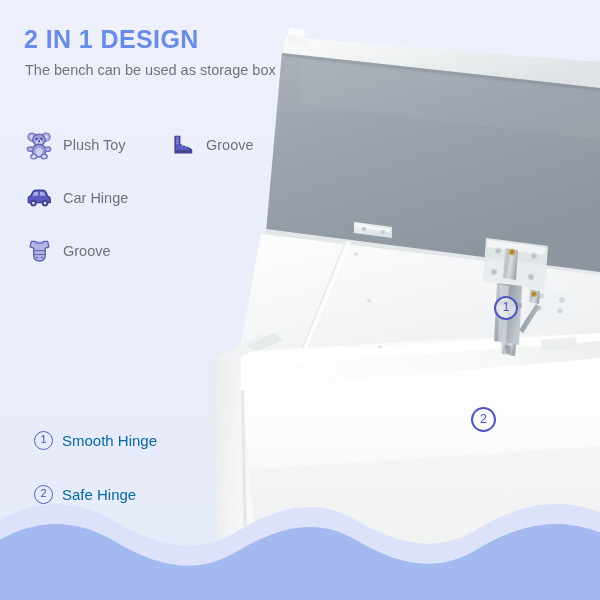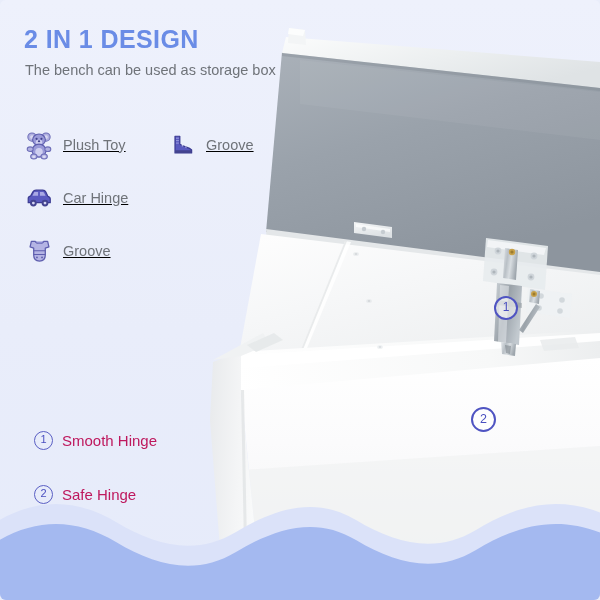--- a/index.html
+++ b/index.html
@@ -1,21 +1,21 @@
 <!DOCTYPE html>
 <html><head>
 <meta charset="utf-8">
 <style>
   html,body{margin:0;padding:0;}
   body{
     width:600px;height:600px;overflow:hidden;
     font-family:"Liberation Sans", sans-serif;
     background:#e9edfa;
   }
-  .stage{position:relative;width:600px;height:600px;overflow:hidden;background:#eaeefb;border-radius:6px;}
+  .stage{position:relative;width:600px;height:600px;overflow:hidden;background:#eaeefb;}
 
   
   .bg-base{position:absolute;inset:0;background:linear-gradient(180deg,#eef1fc 0%,#e9edfa 55%,#e6ebfa 100%);}
 
   
   .wave-wrap{position:absolute;left:-4px;bottom:0;width:608px;height:120px;}
   .wave-wrap svg{display:block;width:100%;height:100%;}
 
   
   .headline{
@@ -23,35 +23,35 @@
     font-size:25px;font-weight:bold;letter-spacing:.4px;
     color:#6a8ce6;white-space:nowrap;
   }
   .subline{
     position:absolute;left:25px;top:62px;
     font-size:14.5px;color:#6f7379;white-space:nowrap;text-align:center;
   }
 
   
   .features{position:absolute;left:22px;top:118px;width:262px;}
-  .frow{display:flex;height:53px;align-items:center;text-decoration:underline;}
+  .frow{display:flex;height:53px;align-items:center;}
   .fitem{display:flex;align-items:center;width:143px;}
   .fitem.second{width:119px;}
   .ficon{width:34px;height:34px;flex:0 0 34px;display:flex;align-items:center;justify-content:center;}
   .ficon svg{display:block;}
   .flabel{font-size:14.5px;color:#6f7379;margin-left:7px;white-space:nowrap;}
 
   
   .legend{position:absolute;left:34px;top:425px;}
   .lrow{display:flex;align-items:center;height:30px;margin-bottom:24px;}
   .lnum{
     width:17px;height:17px;flex:0 0 17px;border:1.4px solid #5a5fc4;border-radius:50%;
     color:#4a4fc0;font-size:11px;line-height:15px;text-align:center;font-weight:normal;
   }
-  .llabel{font-size:15px;color:#be185d;margin-left:9px;white-space:nowrap;}
+  .llabel{font-size:15px;color:#0369a1;margin-left:9px;white-space:nowrap;}
 
   
   .product{position:absolute;left:0;top:0;width:600px;height:600px;pointer-events:none;}
   .product svg{display:block;}
 
   
   .badge{
     position:absolute;border-radius:50%;
     border:2px solid #4f54c2;color:#4a4fc0;background:rgba(255,255,255,.55);
     text-align:center;font-weight:normal;

